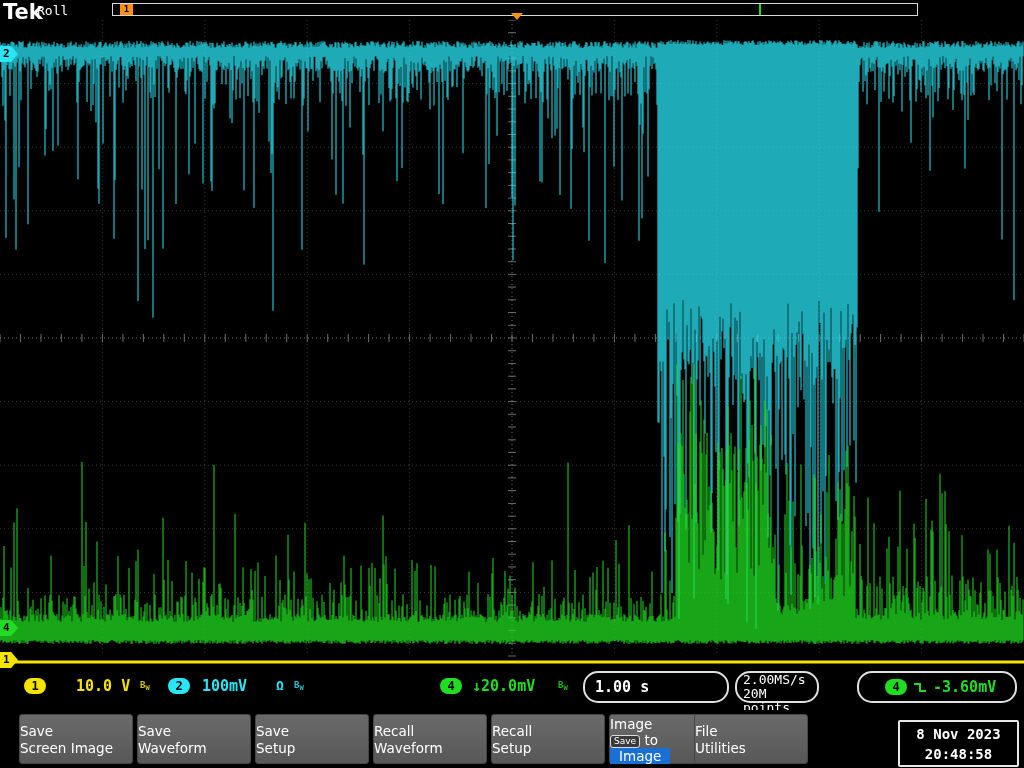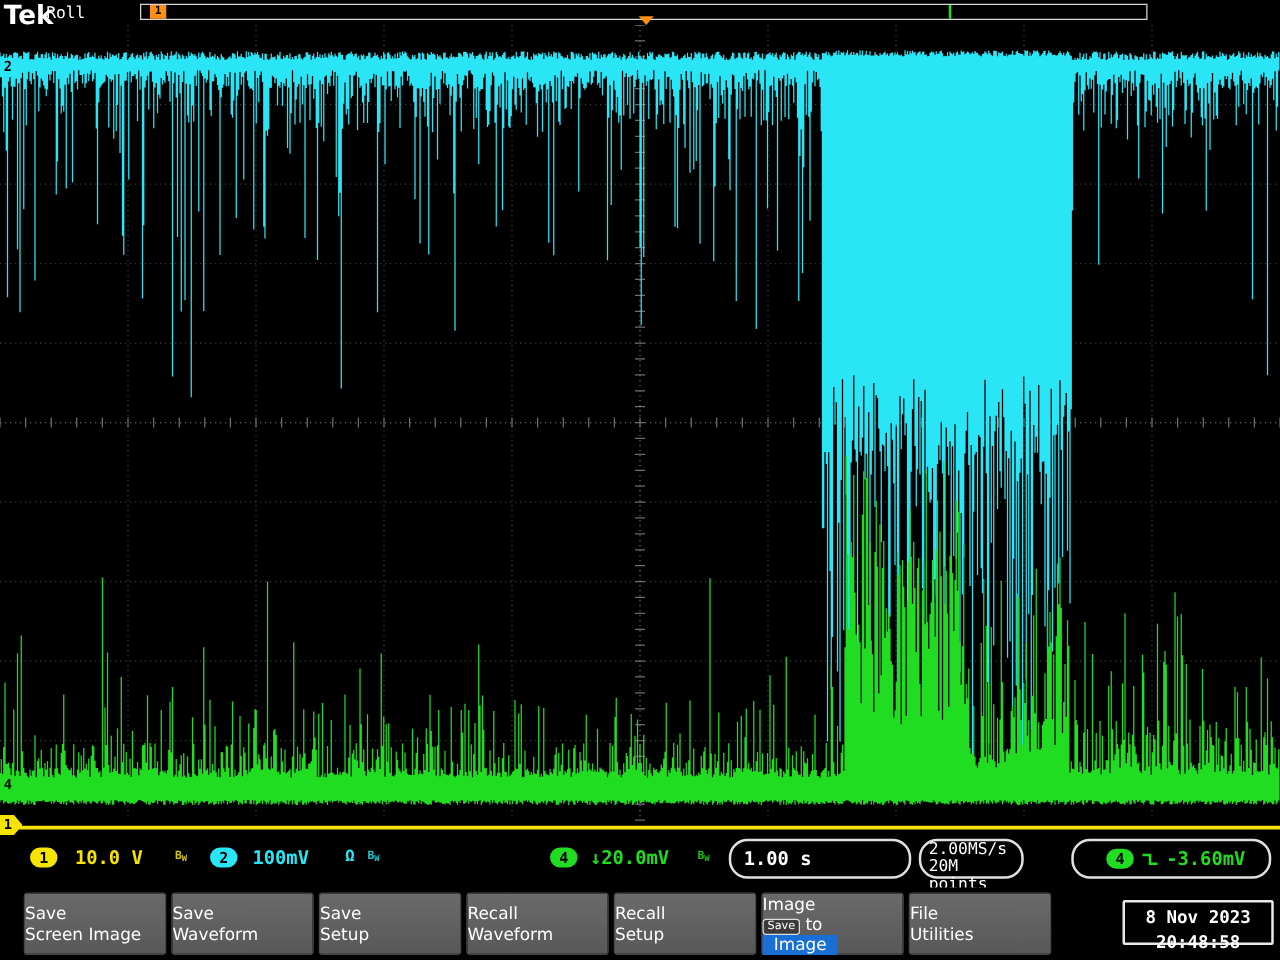--- a/index.html
+++ b/index.html
@@ -52,21 +52,21 @@
     text-align:left;font-size:13.5px;cursor:pointer;border:1px solid #474747;
     background:linear-gradient(#6a6a6a,#585858)}
   .mbtn .l1{margin-top:8px;line-height:17px}
   .mbtn .l2{line-height:17px}
   .mbtn.assign .l1{margin-top:1px;line-height:16px}
   .mbtn.assign .l2{line-height:16px}
   .mbtn.assign .l3{line-height:16px}
   .savebadge{display:inline-block;border:1px solid #ddd;border-radius:3px;background:#3a3a3a;
     font-size:9px;line-height:11px;padding:0 3px;vertical-align:1px}
   .imghl{display:inline-block;background:#1a6fd4;padding:0 9px;line-height:16px}
-  .clock{position:absolute;left:898px;top:10px;width:121px;height:36px;border:2px solid #e8e8e8;
+  .clock{position:absolute;left:898px;top:10px;width:121px;height:47px;border:2px solid #e8e8e8;
     border-radius:2px;background:#000;color:#fff;text-align:center;
     font:bold 14px/20px "DejaVu Sans Mono",monospace;padding-top:2px}
 </style>
 </head>
 <body>
 
 <div class="scope">
 
   <div class="topbar">
     <span class="tek">Tek</span>
@@ -88,21 +88,21 @@
         <path d="M0 642H1024" stroke="#f5e400" stroke-width="3" fill="none"></path>
       </svg>
   </div>
 
   <div class="chtab c2" style="top:46px">2</div>
   <div class="chtab c4" style="top:620px">4</div>
   <div class="chtab c1" style="top:652px">1</div>
 
   <div class="status">
     <span class="badge c1" style="left:24px">1</span>
-    <span class="rd t1" style="left:60px">10.0 V</span>
+    <span class="rd t1" style="left:76px">10.0 V</span>
     <span class="bw t1" style="left:140px"><span>B</span><span class="w">W</span></span>
 
     <span class="badge c2" style="left:168px">2</span>
     <span class="rd t2" style="left:202px">100mV</span>
     <span class="rd t2 ohm" style="left:276px">Ω</span>
     <span class="bw t2" style="left:294px"><span>B</span><span class="w">W</span></span>
 
     <span class="badge c4" style="left:440px">4</span>
     <span class="rd t4" style="left:472px"><span>↓</span><span>20.0mV</span></span>
     <span class="bw t4" style="left:558px"><span>B</span><span class="w">W</span></span>
@@ -142,21 +142,21 @@
     </div>
     <div class="mbtn" style="left:491px">
       <div class="l1">Recall</div>
       <div class="l2">Setup</div>
     </div>
     <div class="mbtn assign" style="left:609px">
       <div class="l1">Image</div>
       <div class="l2"><span class="savebadge">Save</span> <span>to</span></div>
       <div class="l3"><span class="imghl">Image</span></div>
     </div>
-    <div class="mbtn" style="left:727px">
+    <div class="mbtn" style="left:694px">
       <div class="l1">File</div>
       <div class="l2">Utilities</div>
     </div>
     <div class="clock">
       <div>8 Nov 2023</div>
       <div>20:48:58</div>
     </div>
   </div>
 
 </div>

